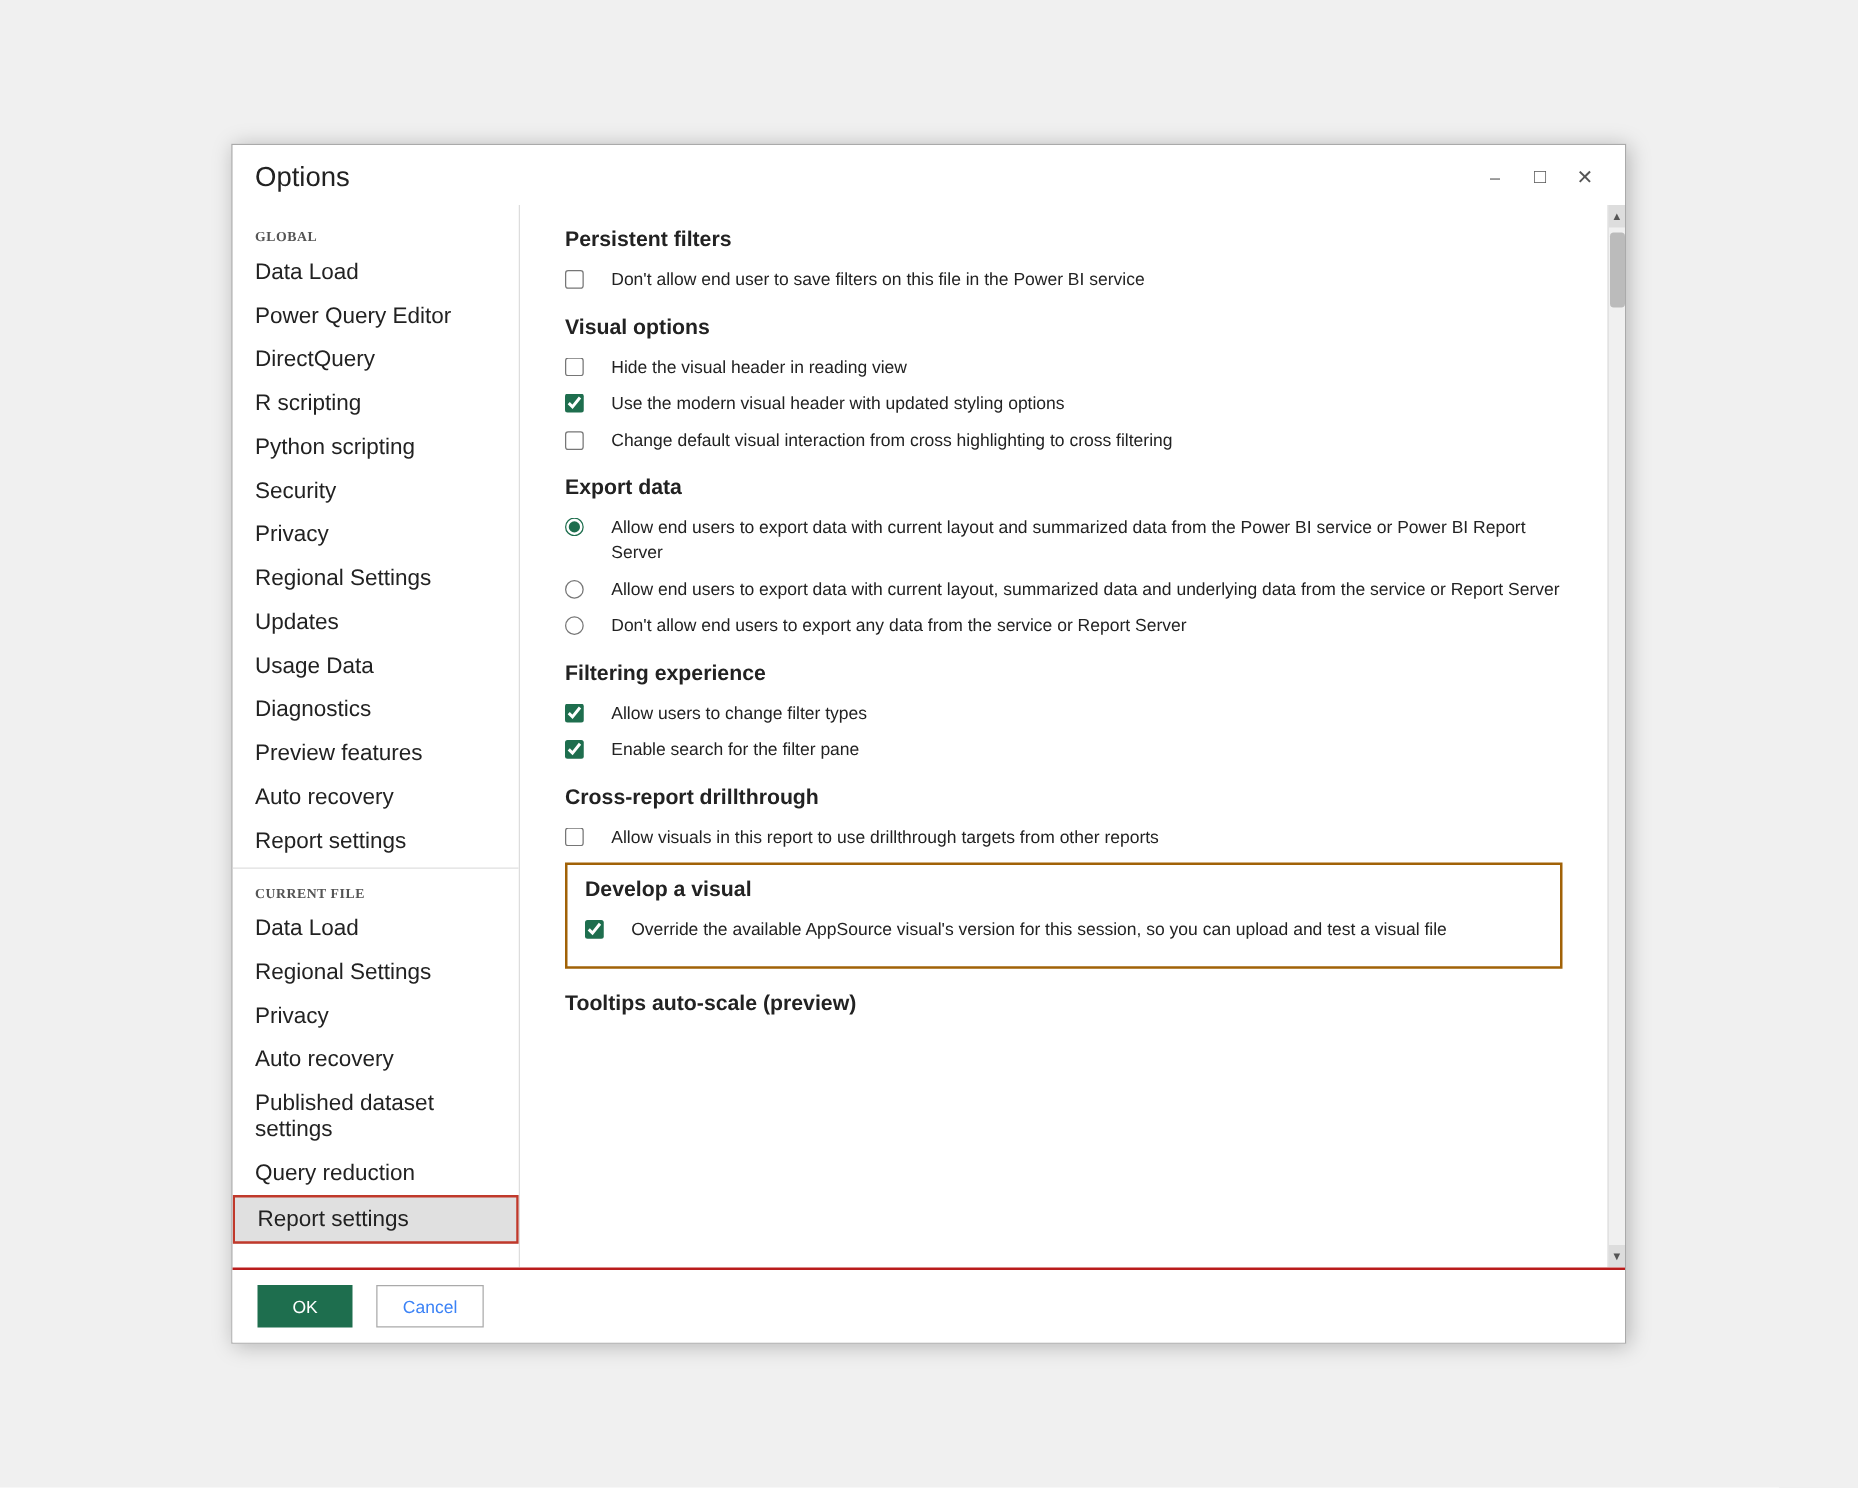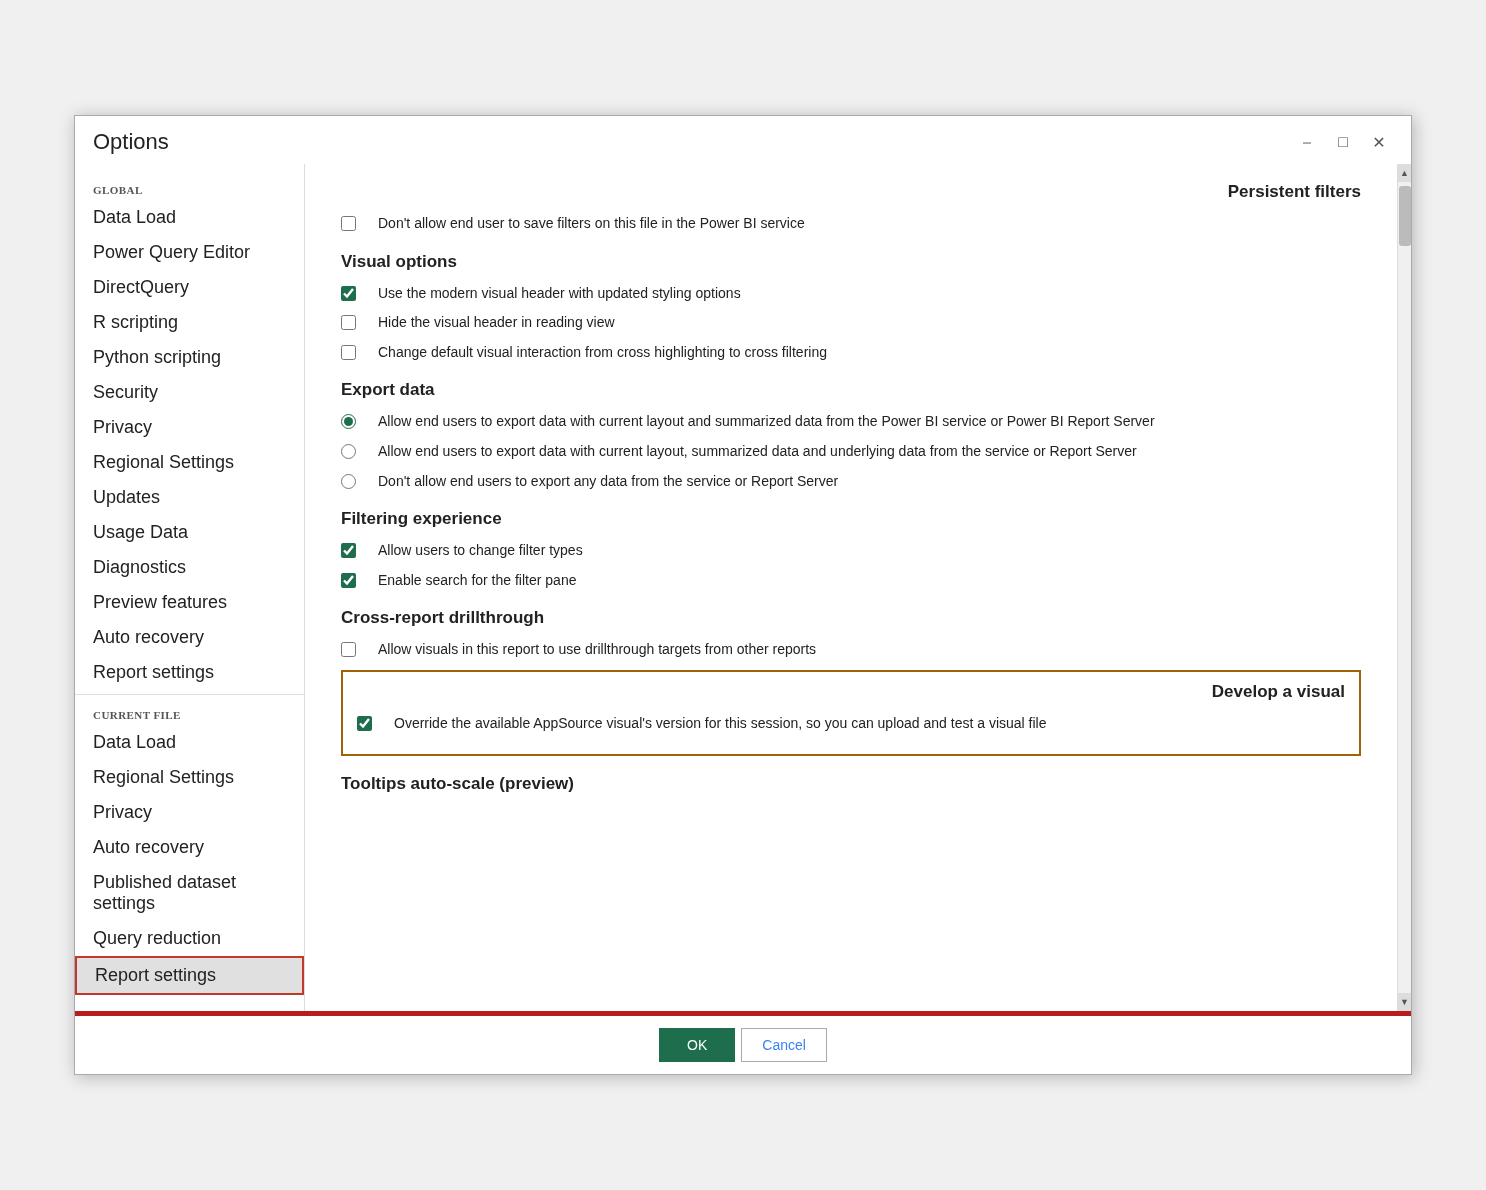--- a/index.html
+++ b/index.html
@@ -7,21 +7,21 @@
       font-family: 'Segoe UI', Arial, sans-serif;
       font-size: 14px;
       background: #f0f0f0;
       display: flex;
       align-items: center;
       justify-content: center;
       min-height: 100vh;
     }
     .dialog {
       background: #fff;
-      width: 1338px;
+      width: 1116px;
       min-height: 960px;
       border: 1px solid #aaa;
       box-shadow: 2px 2px 16px rgba(0,0,0,0.25);
       display: flex;
       flex-direction: column;
       position: relative;
     }
     .title-bar {
       display: flex;
       align-items: center;
@@ -111,21 +111,21 @@
       margin-top: 4px;
     }
     
     .section-title {
       font-size: 17px;
       font-weight: 600;
       color: #222;
       margin-top: 18px;
       margin-bottom: 12px;
     }
-    .section-title:first-child { margin-top: 0; text-align: right; }
+    .section-title:first-child { margin-top: 0; }
     
     .option-row {
       display: flex;
       align-items: flex-start;
       margin-bottom: 10px;
       gap: 22px;
     }
     .option-row input[type="checkbox"] {
       margin-top: 2px;
       accent-color: #1e6e4e;
@@ -145,24 +145,24 @@
     
     .highlight-box {
       border: 2px solid #a16207;
       padding: 10px 14px;
       margin-top: 10px;
       margin-bottom: 18px;
     }
     
     .dialog-footer {
       display: flex;
-      justify-content: center;
+      justify-content: flex-start;
       padding: 12px 20px;
-      border-top: 5px solid #b91c1c;
-      gap: 6px;
+      border-top: 2px solid #b91c1c;
+      gap: 19px;
       background: #fff;
     }
     .btn-ok {
       background: #1e6e4e;
       color: #fff;
       border: none;
       padding: 8px 28px;
       font-size: 14px;
       cursor: pointer;
       font-weight: 500;
@@ -226,26 +226,26 @@
     <div class="main-content">
 
       <div class="section-title">Persistent filters</div>
       <div class="option-row">
         <input type="checkbox" style="">
         <span class="option-label">Don't allow end user to save filters on this file in the Power BI service</span>
       </div>
 
       <div class="section-title">Visual options</div>
       <div class="option-row">
+        <input type="checkbox" style="">
+        <span class="option-label">Hide the visual header in reading view</span>
+      </div>
+      <div class="option-row">
         <input type="checkbox" checked="" style="">
         <span class="option-label">Use the modern visual header with updated styling options</span>
-      </div>
-      <div class="option-row">
-        <input type="checkbox" style="">
-        <span class="option-label">Hide the visual header in reading view</span>
       </div>
       <div class="option-row">
         <input type="checkbox" style="">
         <span class="option-label">Change default visual interaction from cross highlighting to cross filtering</span>
       </div>
 
       <div class="section-title">Export data</div>
       <div class="option-row">
         <input type="radio" name="export" checked="" style="">
         <span class="option-label">Allow end users to export data with current layout and summarized data from the Power BI service or Power BI Report Server</span>

